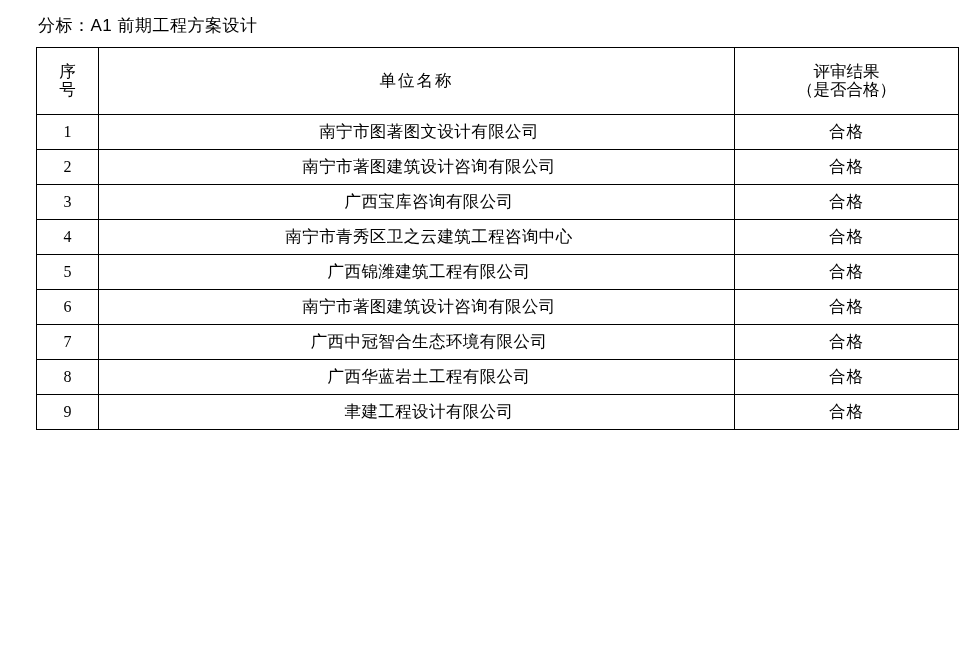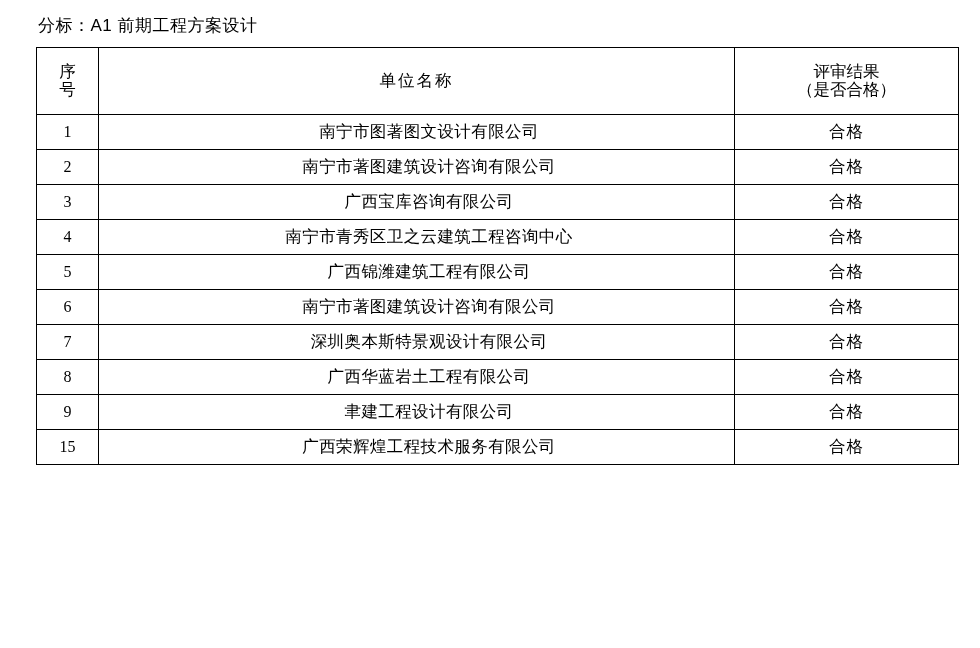--- a/index.html
+++ b/index.html
@@ -127,34 +127,29 @@
         <td class="name">广西锦潍建筑工程有限公司</td>
         <td class="res">合格</td>
       </tr>
       <tr>
         <td class="idx">6</td>
         <td class="name">南宁市著图建筑设计咨询有限公司</td>
         <td class="res">合格</td>
       </tr>
       <tr>
         <td class="idx">7</td>
-        <td class="name">深圳奥本斯特景观设计有限公司</td>
+        <td class="name">广西中冠智合生态环境有限公司</td>
         <td class="res">合格</td>
       </tr>
       <tr>
         <td class="idx">8</td>
         <td class="name">广西华蓝岩土工程有限公司</td>
         <td class="res">合格</td>
       </tr>
       <tr>
         <td class="idx">9</td>
         <td class="name">聿建工程设计有限公司</td>
         <td class="res">合格</td>
       </tr>
-      <tr>
-        <td class="idx">15</td>
-        <td class="name">广西荣辉煌工程技术服务有限公司</td>
-        <td class="res">合格</td>
-      </tr>
     </tbody>
   </table>
 
 </div>
 
 </body></html>

